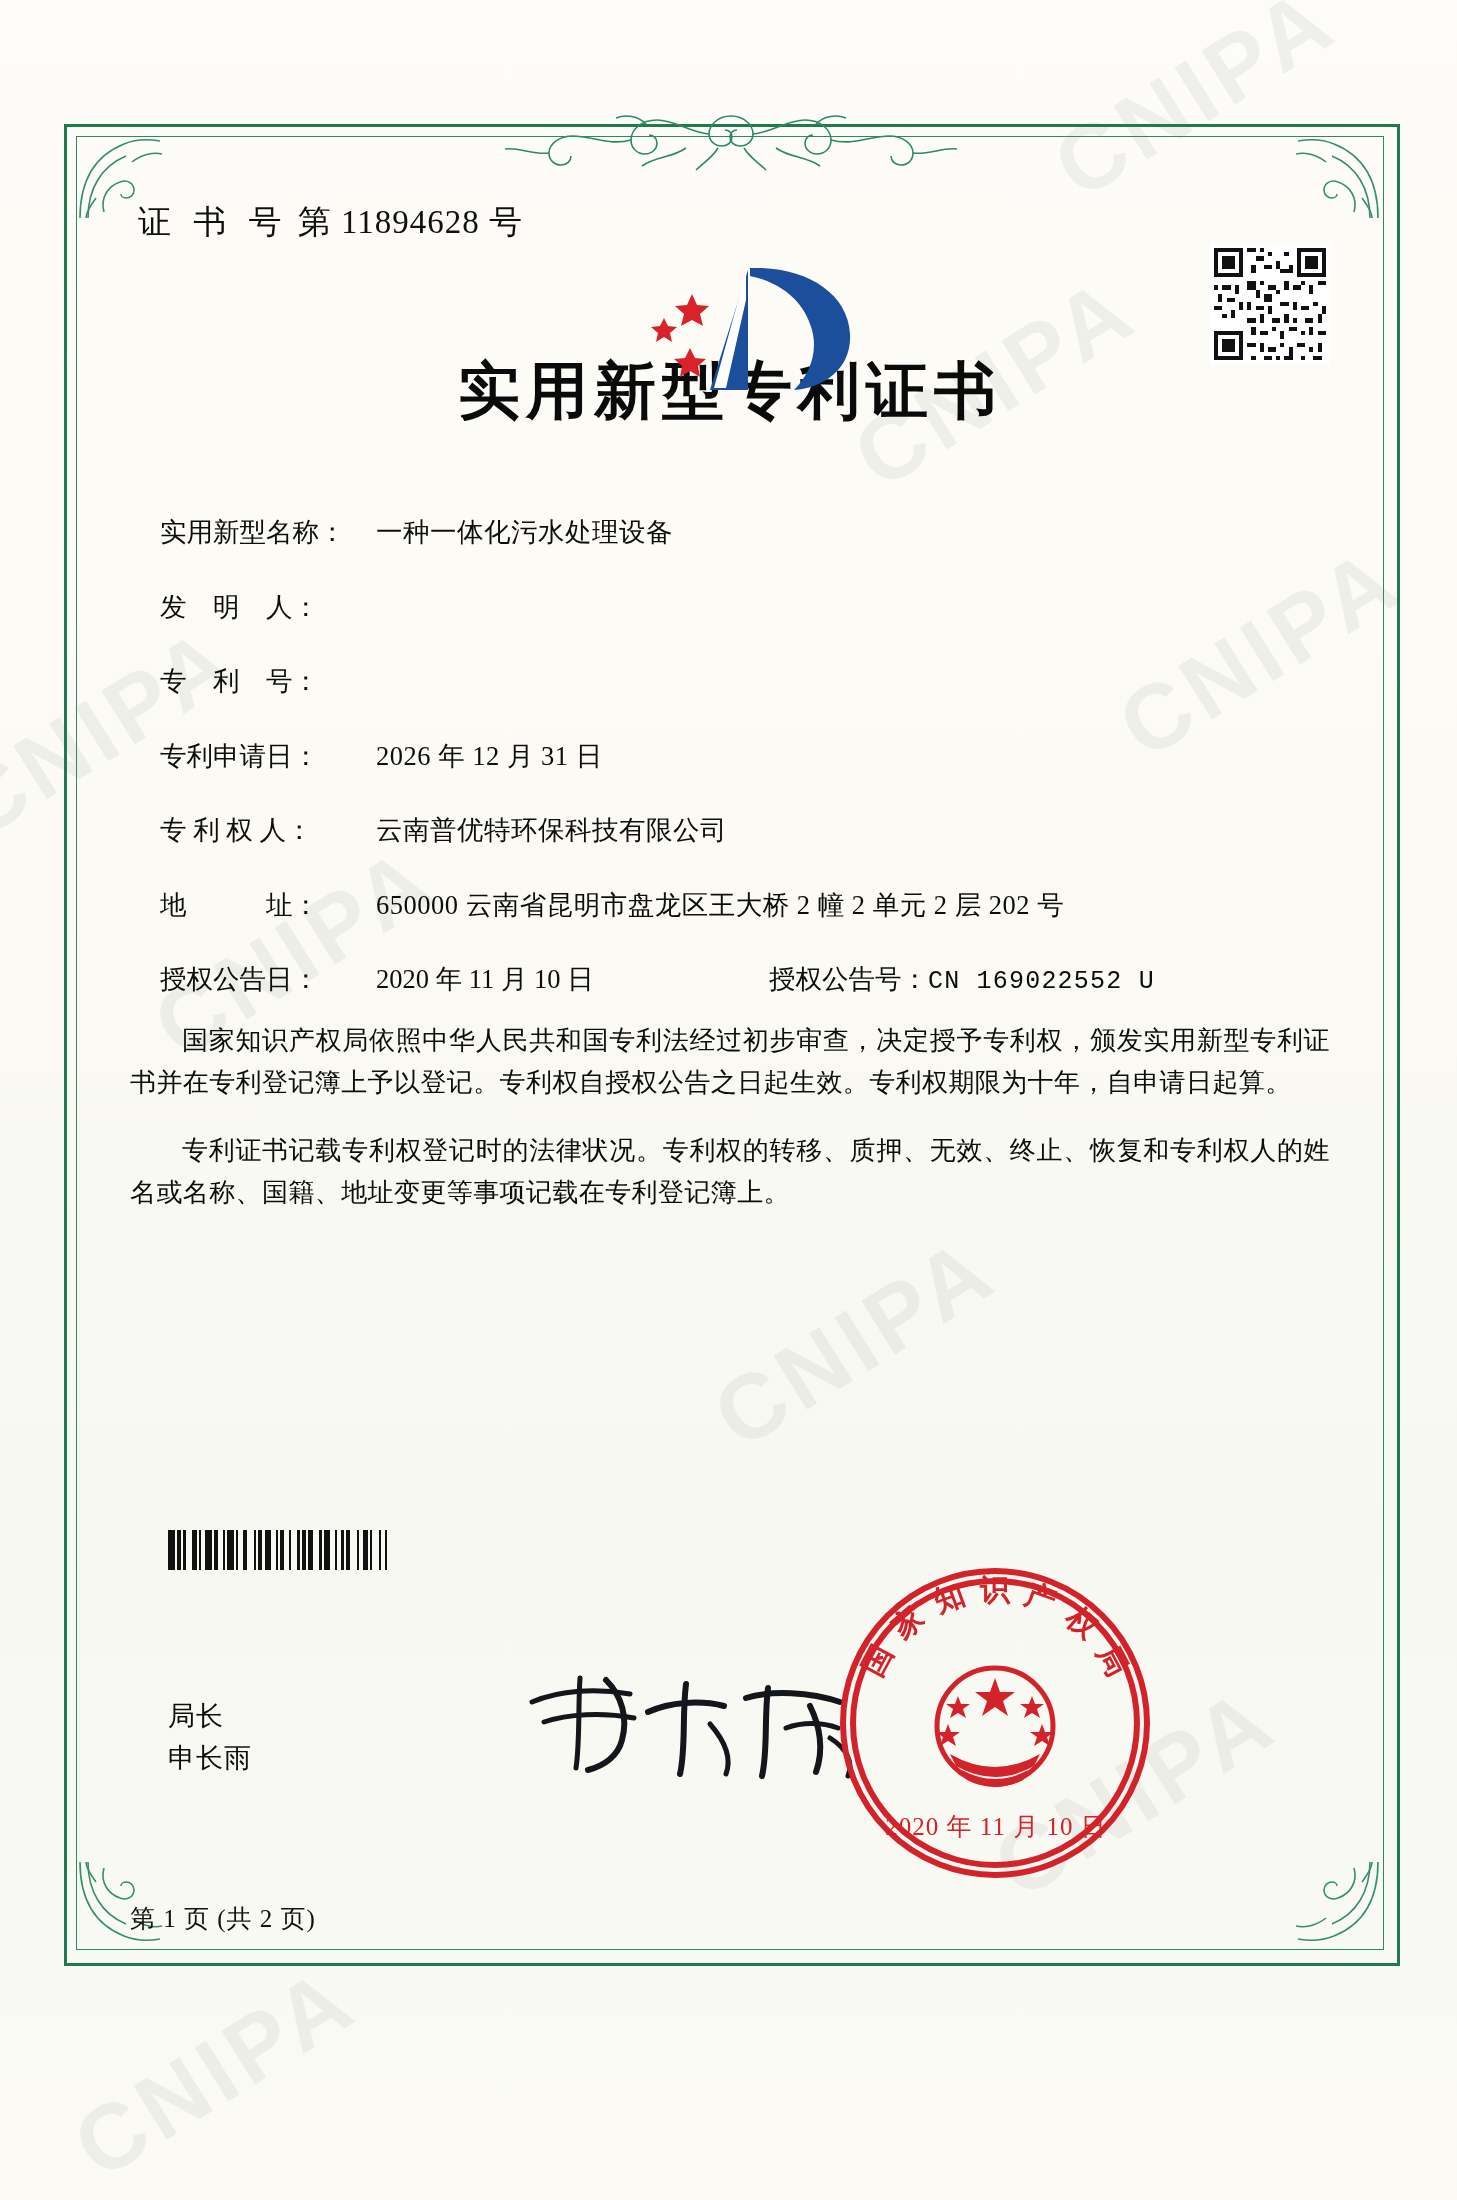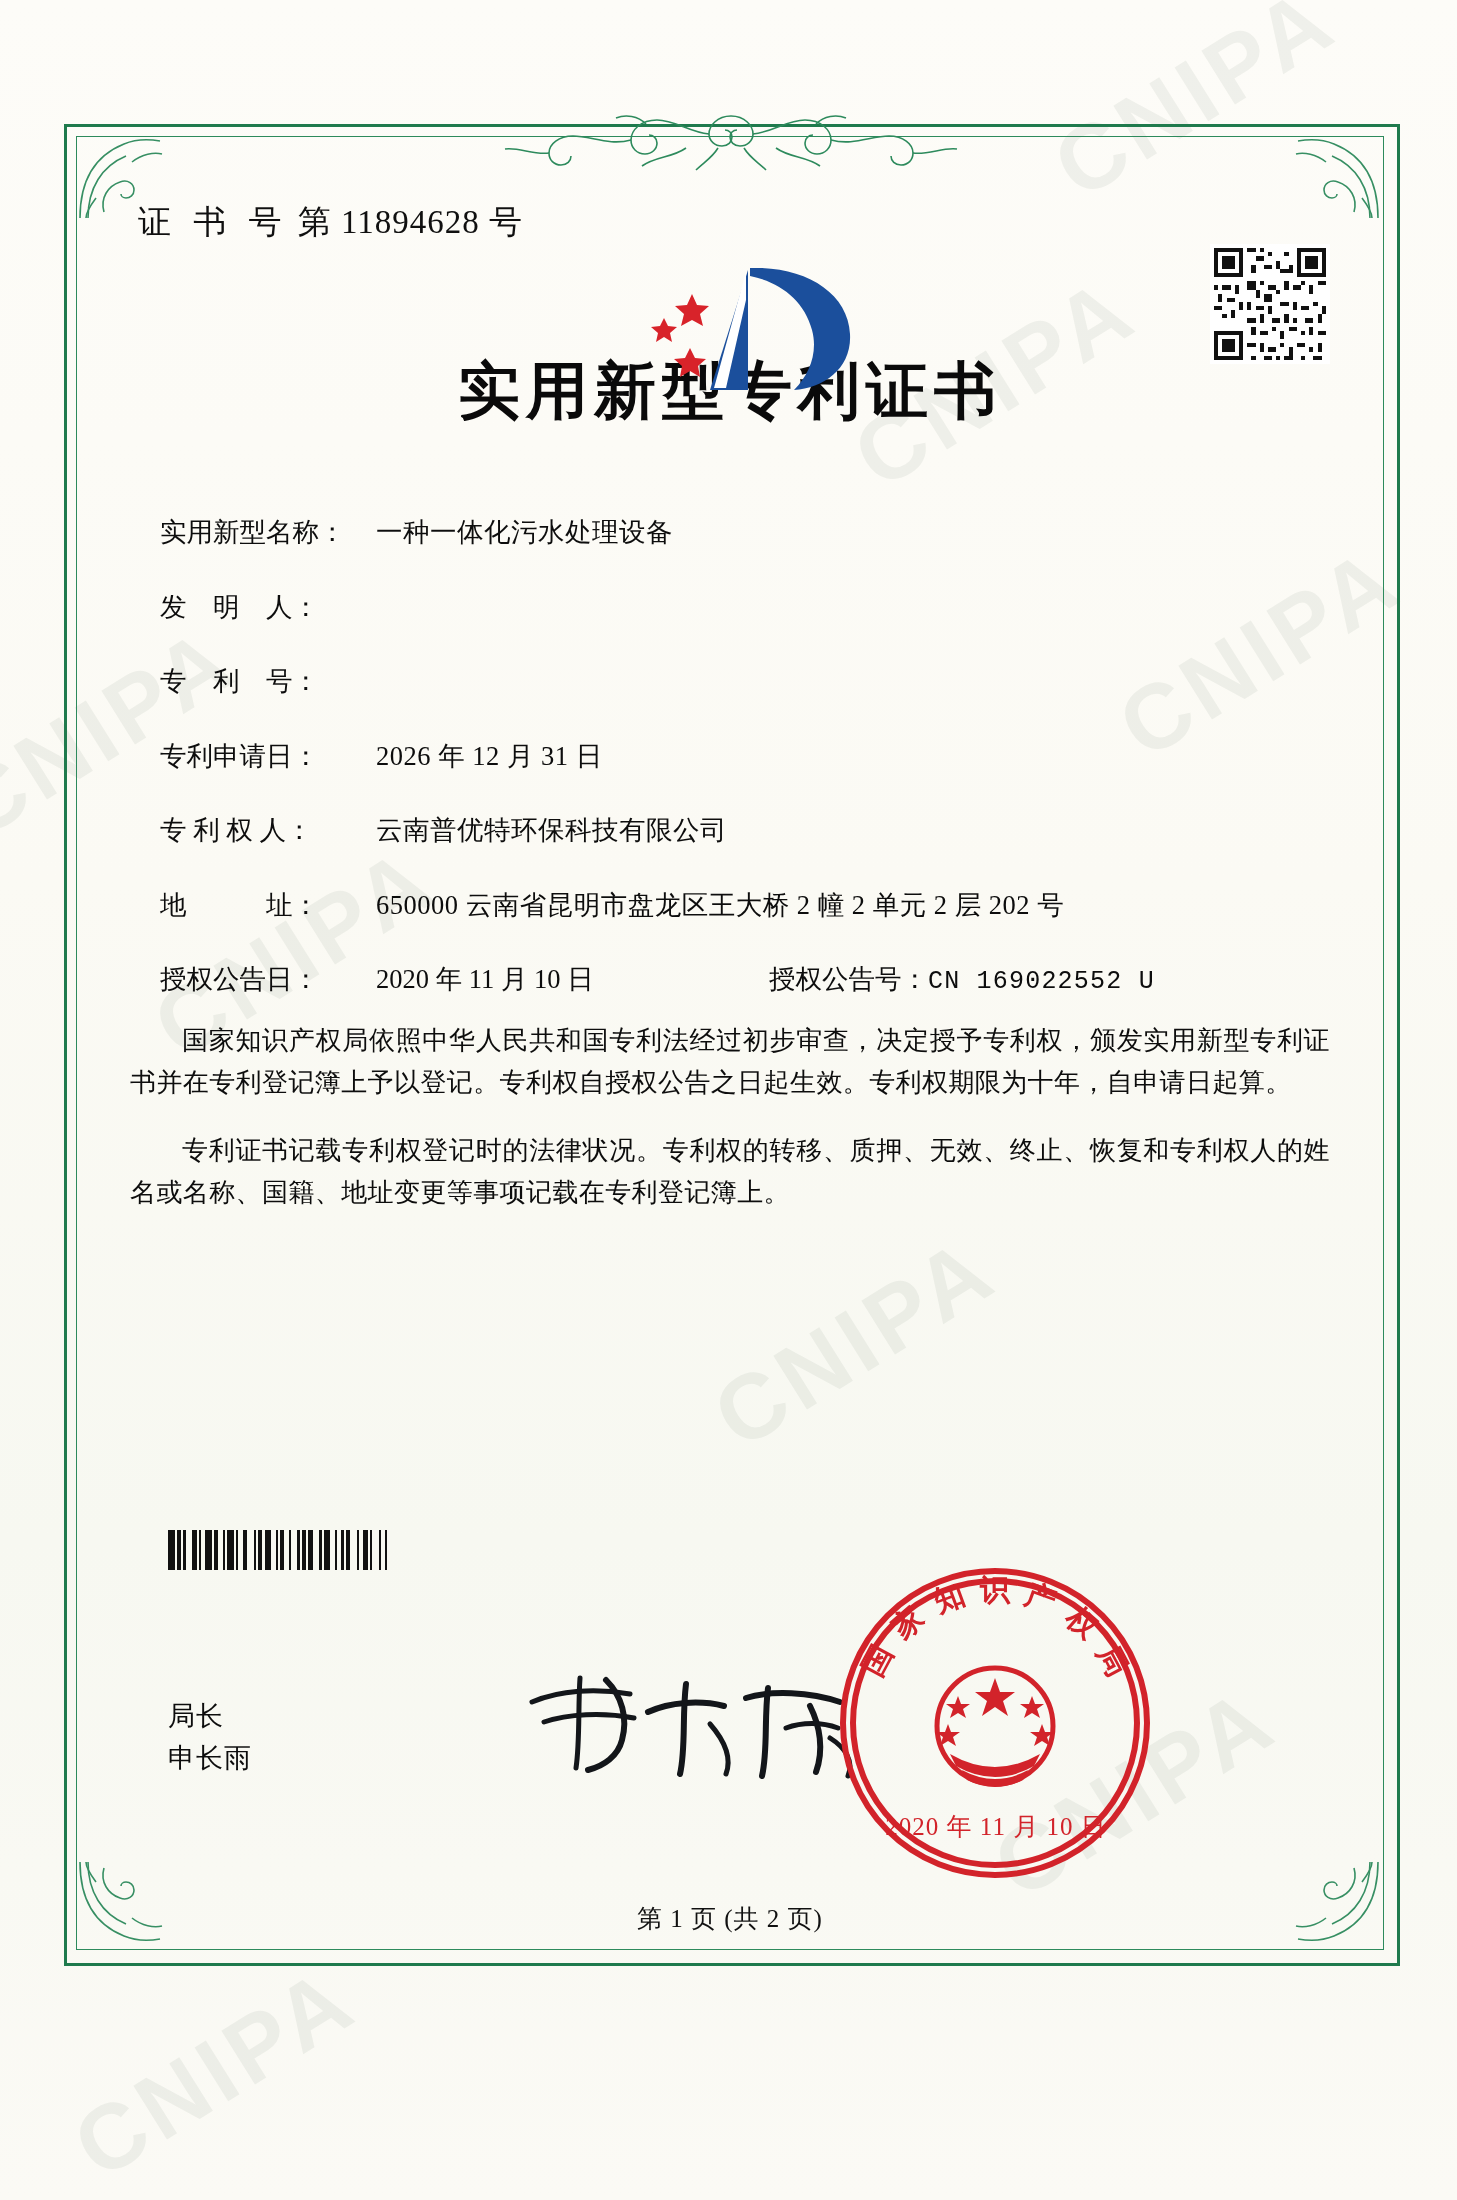--- a/index.html
+++ b/index.html
@@ -229,21 +229,21 @@
     font-size: 25px;
     letter-spacing: 1px;
     font-family: "Liberation Serif", serif;
   }
 
   .page-no {
     position: absolute;
     left: 0;
     top: 372px;
     width: 1200px;
-    text-align: center;
+    text-align: left;
     font-size: 25px;
     color: #111;
     letter-spacing: 1px;
   }
 
   .footer-note {
     position: absolute;
     left: 0;
     top: 2045px;
     width: 1457px;

